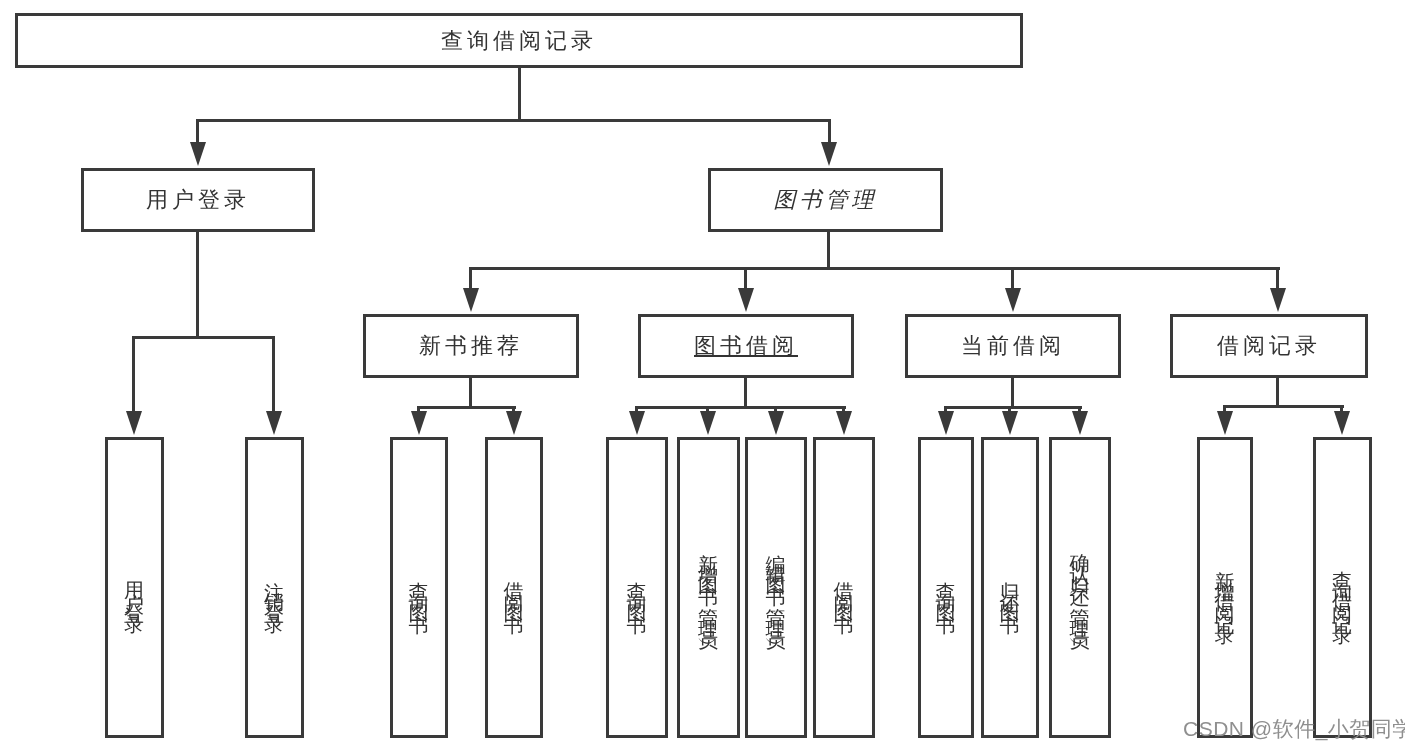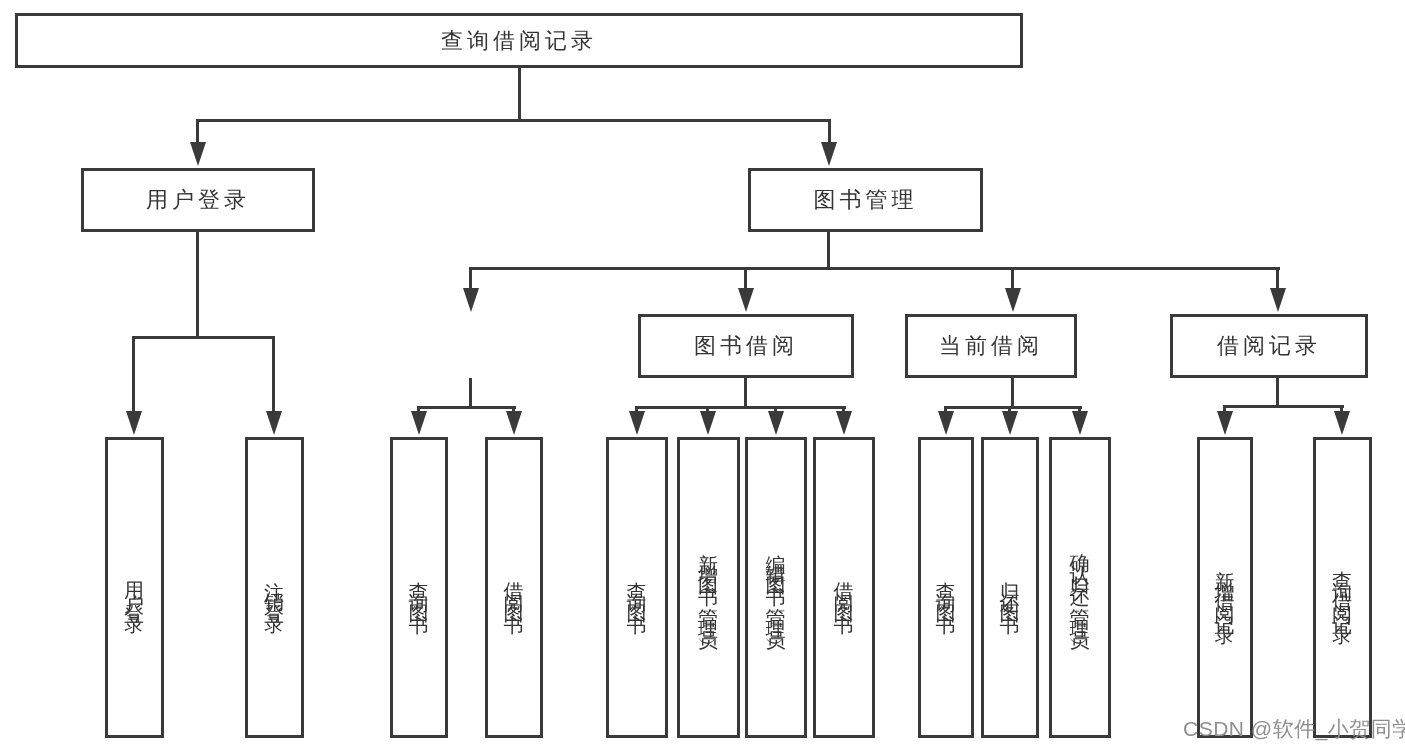--- a/index.html
+++ b/index.html
@@ -51,21 +51,21 @@
   <div class="vline" style="left:518px;top:68px;height:52px;"></div>
   <div class="hline" style="left:197px;top:119px;width:634px;"></div>
   <div class="vline" style="left:196px;top:119px;height:28px;"></div>
   <div class="arrow" style="left:190px;top:142px;"></div>
   <div class="vline" style="left:828px;top:119px;height:28px;"></div>
   <div class="arrow" style="left:821px;top:142px;"></div>
 
   <div class="hnode" style="left:81px;top:168px;width:234px;height:64px;">
     <span>用户登录</span>
   </div>
-  <div class="hnode" style="left:748px;top:168px;width:235px;height:64px;">
+  <div class="hnode" style="left:708px;top:168px;width:235px;height:64px;font-style:italic;">
     <span>图书管理</span>
   </div>
 
   <div class="vline" style="left:196px;top:232px;height:107px;"></div>
   <div class="hline" style="left:132px;top:336px;width:143px;"></div>
   <div class="vline" style="left:132px;top:336px;height:78px;"></div>
   <div class="arrow" style="left:126px;top:411px;"></div>
   <div class="vline" style="left:272px;top:336px;height:78px;"></div>
   <div class="arrow" style="left:266px;top:411px;"></div>
 
@@ -73,24 +73,27 @@
   <div class="hline" style="left:469px;top:267px;width:811px;"></div>
   <div class="vline" style="left:469px;top:267px;height:24px;"></div>
   <div class="arrow" style="left:463px;top:288px;"></div>
   <div class="vline" style="left:744px;top:267px;height:24px;"></div>
   <div class="arrow" style="left:738px;top:288px;"></div>
   <div class="vline" style="left:1011px;top:267px;height:24px;"></div>
   <div class="arrow" style="left:1005px;top:288px;"></div>
   <div class="vline" style="left:1276px;top:267px;height:24px;"></div>
   <div class="arrow" style="left:1270px;top:288px;"></div>
 
-  <div class="hnode" style="left:638px;top:314px;width:216px;height:64px;">
+  <div class="hnode" style="left:363px;top:314px;width:216px;height:64px;">
+    <span>新书推荐</span>
+  </div>
+  <div class="hnode" style="left:638px;top:314px;width:216px;height:64px;text-decoration:underline;">
     <span>图书借阅</span>
   </div>
-  <div class="hnode" style="left:905px;top:314px;width:172px;height:64px;">
+  <div class="hnode" style="left:905px;top:314px;width:216px;height:64px;">
     <span>当前借阅</span>
   </div>
   <div class="hnode" style="left:1170px;top:314px;width:198px;height:64px;">
     <span>借阅记录</span>
   </div>
 
   <div class="vline" style="left:469px;top:378px;height:31px;"></div>
   <div class="hline" style="left:417px;top:406px;width:99px;"></div>
   <div class="vline" style="left:417px;top:406px;height:8px;"></div>
   <div class="arrow" style="left:411px;top:411px;"></div>

